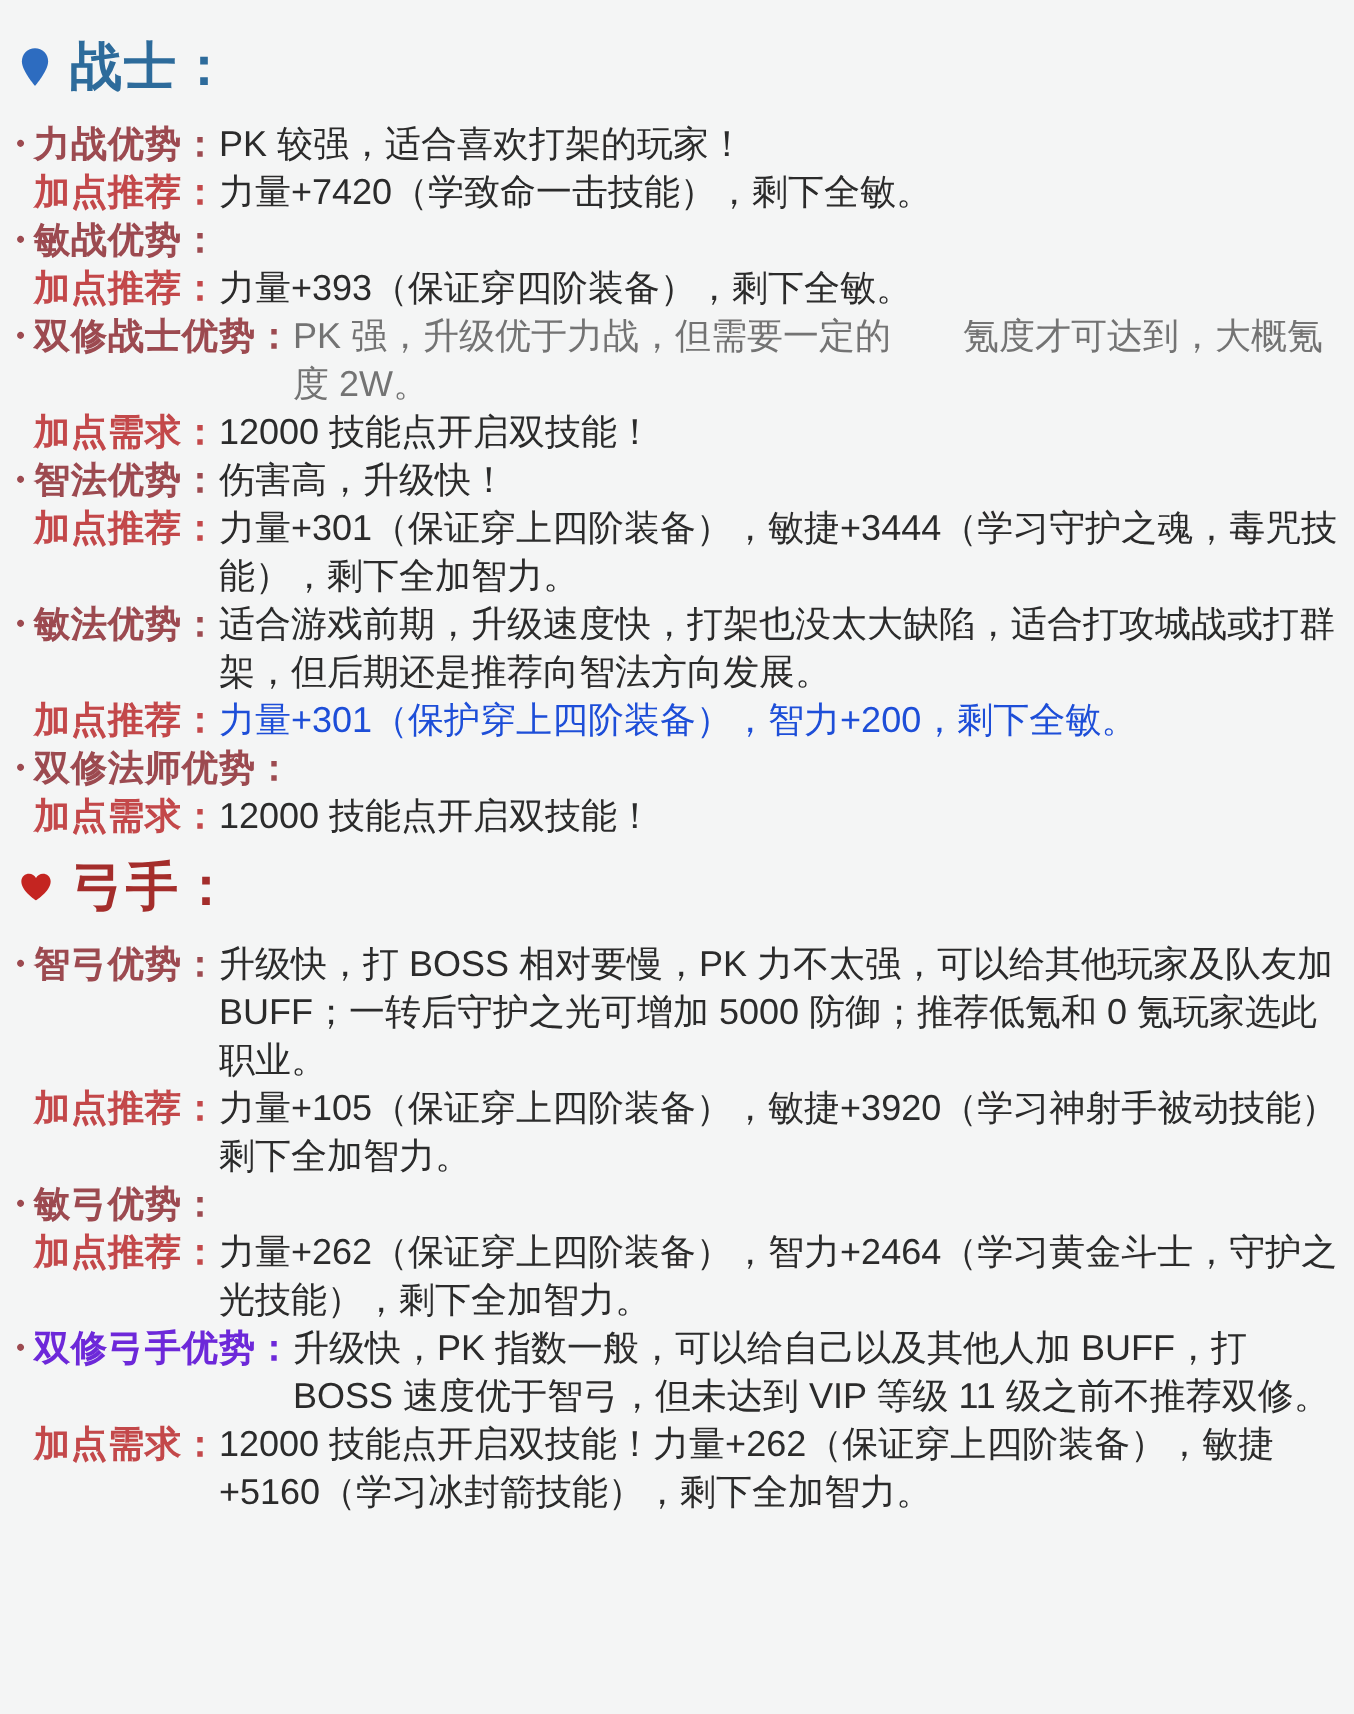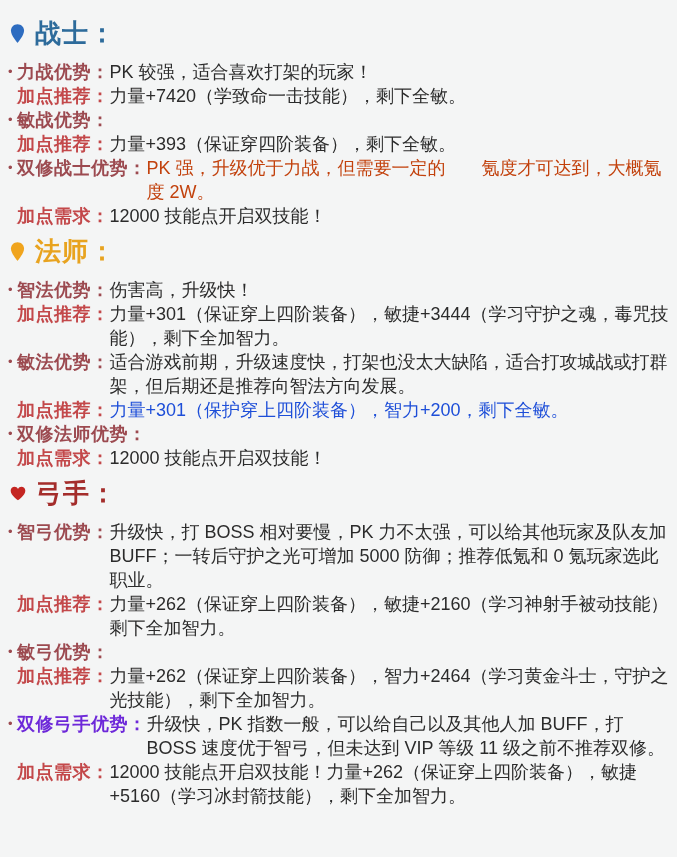--- a/index.html
+++ b/index.html
@@ -45,37 +45,31 @@
         <span class="lbl" style="color: rgb(156, 74, 80);">敏战优势：</span>
       </div>
       <div class="entry">
         <span class="bullet" style="color: rgb(195, 72, 74);"></span>
         <span class="lbl" style="color: rgb(195, 72, 74);">加点推荐：</span>
         <span class="txt" style="color: rgb(43, 43, 43);">力量+393（保证穿四阶装备），剩下全敏。</span>
       </div>
       <div class="entry">
         <span class="bullet" style="color: rgb(156, 74, 80);">•</span>
         <span class="lbl" style="color: rgb(156, 74, 80);">双修战士优势：</span>
-        <span class="txt" style="color: #c2410c;">PK 强，升级优于力战，但需要一定的　　氪度才可达到，大概氪度 2W。</span>
+        <span class="txt" style="color: #737373;">PK 强，升级优于力战，但需要一定的　　氪度才可达到，大概氪度 2W。</span>
       </div>
       <div class="entry">
         <span class="bullet" style="color: rgb(195, 72, 74);"></span>
         <span class="lbl" style="color: rgb(195, 72, 74);">加点需求：</span>
         <span class="txt" style="color: rgb(43, 43, 43);">12000 技能点开启双技能！</span>
       </div>
     </div>
   </div>
 
   <div class="section">
-    <div class="heading">
-      <svg class="ico" width="15" height="21" viewBox="0 0 24 32">
-        <path d="M12 1 C6 1 1.5 5.6 1.5 11.5 C1.5 19 12 31 12 31 C12 31 22.5 19 22.5 11.5 C22.5 5.6 18 1 12 1 Z" fill="#f0a41d"></path>
-      </svg>
-      <span class="title" style="color: rgb(232, 163, 31);">法师：</span>
-    </div>
     <div class="entries">
       <div class="entry">
         <span class="bullet" style="color: rgb(156, 74, 80);">•</span>
         <span class="lbl" style="color: rgb(156, 74, 80);">智法优势：</span>
         <span class="txt" style="color: rgb(43, 43, 43);">伤害高，升级快！</span>
       </div>
       <div class="entry">
         <span class="bullet" style="color: rgb(195, 72, 74);"></span>
         <span class="lbl" style="color: rgb(195, 72, 74);">加点推荐：</span>
         <span class="txt" style="color: rgb(43, 43, 43);">力量+301（保证穿上四阶装备），敏捷+3444（学习守护之魂，毒咒技能），剩下全加智力。</span>
@@ -111,21 +105,21 @@
     </div>
     <div class="entries">
       <div class="entry">
         <span class="bullet" style="color: rgb(156, 74, 80);">•</span>
         <span class="lbl" style="color: rgb(156, 74, 80);">智弓优势：</span>
         <span class="txt" style="color: rgb(43, 43, 43);">升级快，打 BOSS 相对要慢，PK 力不太强，可以给其他玩家及队友加 BUFF；一转后守护之光可增加 5000 防御；推荐低氪和 0 氪玩家选此职业。</span>
       </div>
       <div class="entry">
         <span class="bullet" style="color: rgb(195, 72, 74);"></span>
         <span class="lbl" style="color: rgb(195, 72, 74);">加点推荐：</span>
-        <span class="txt" style="color: rgb(43, 43, 43);">力量+262（保证穿上四阶装备），敏捷+2160（学习神射手被动技能）剩下全加智力。</span>
+        <span class="txt" style="color: rgb(43, 43, 43);">力量+105（保证穿上四阶装备），敏捷+3920（学习神射手被动技能）剩下全加智力。</span>
       </div>
       <div class="entry">
         <span class="bullet" style="color: rgb(156, 74, 80);">•</span>
         <span class="lbl" style="color: rgb(156, 74, 80);">敏弓优势：</span>
       </div>
       <div class="entry">
         <span class="bullet" style="color: rgb(195, 72, 74);"></span>
         <span class="lbl" style="color: rgb(195, 72, 74);">加点推荐：</span>
         <span class="txt" style="color: rgb(43, 43, 43);">力量+262（保证穿上四阶装备），智力+2464（学习黄金斗士，守护之光技能），剩下全加智力。</span>
       </div>

